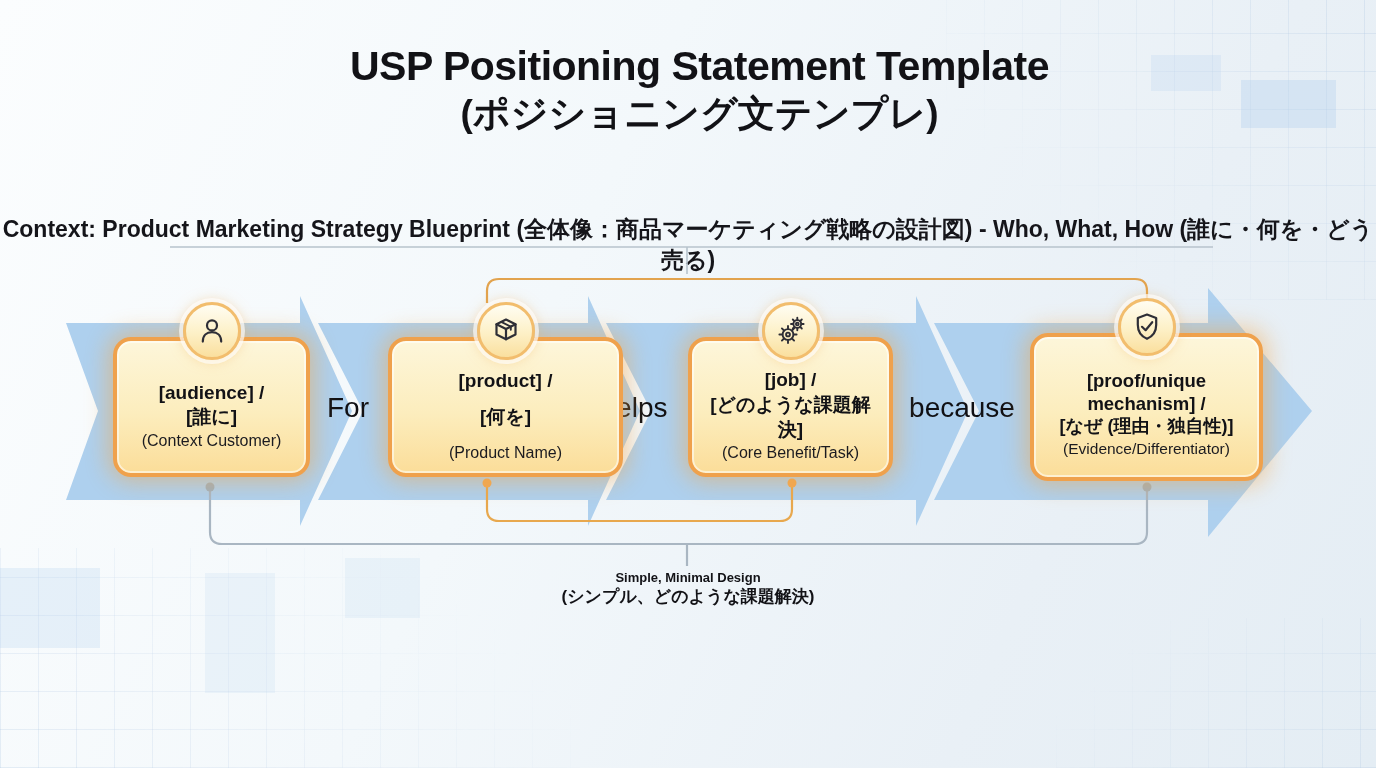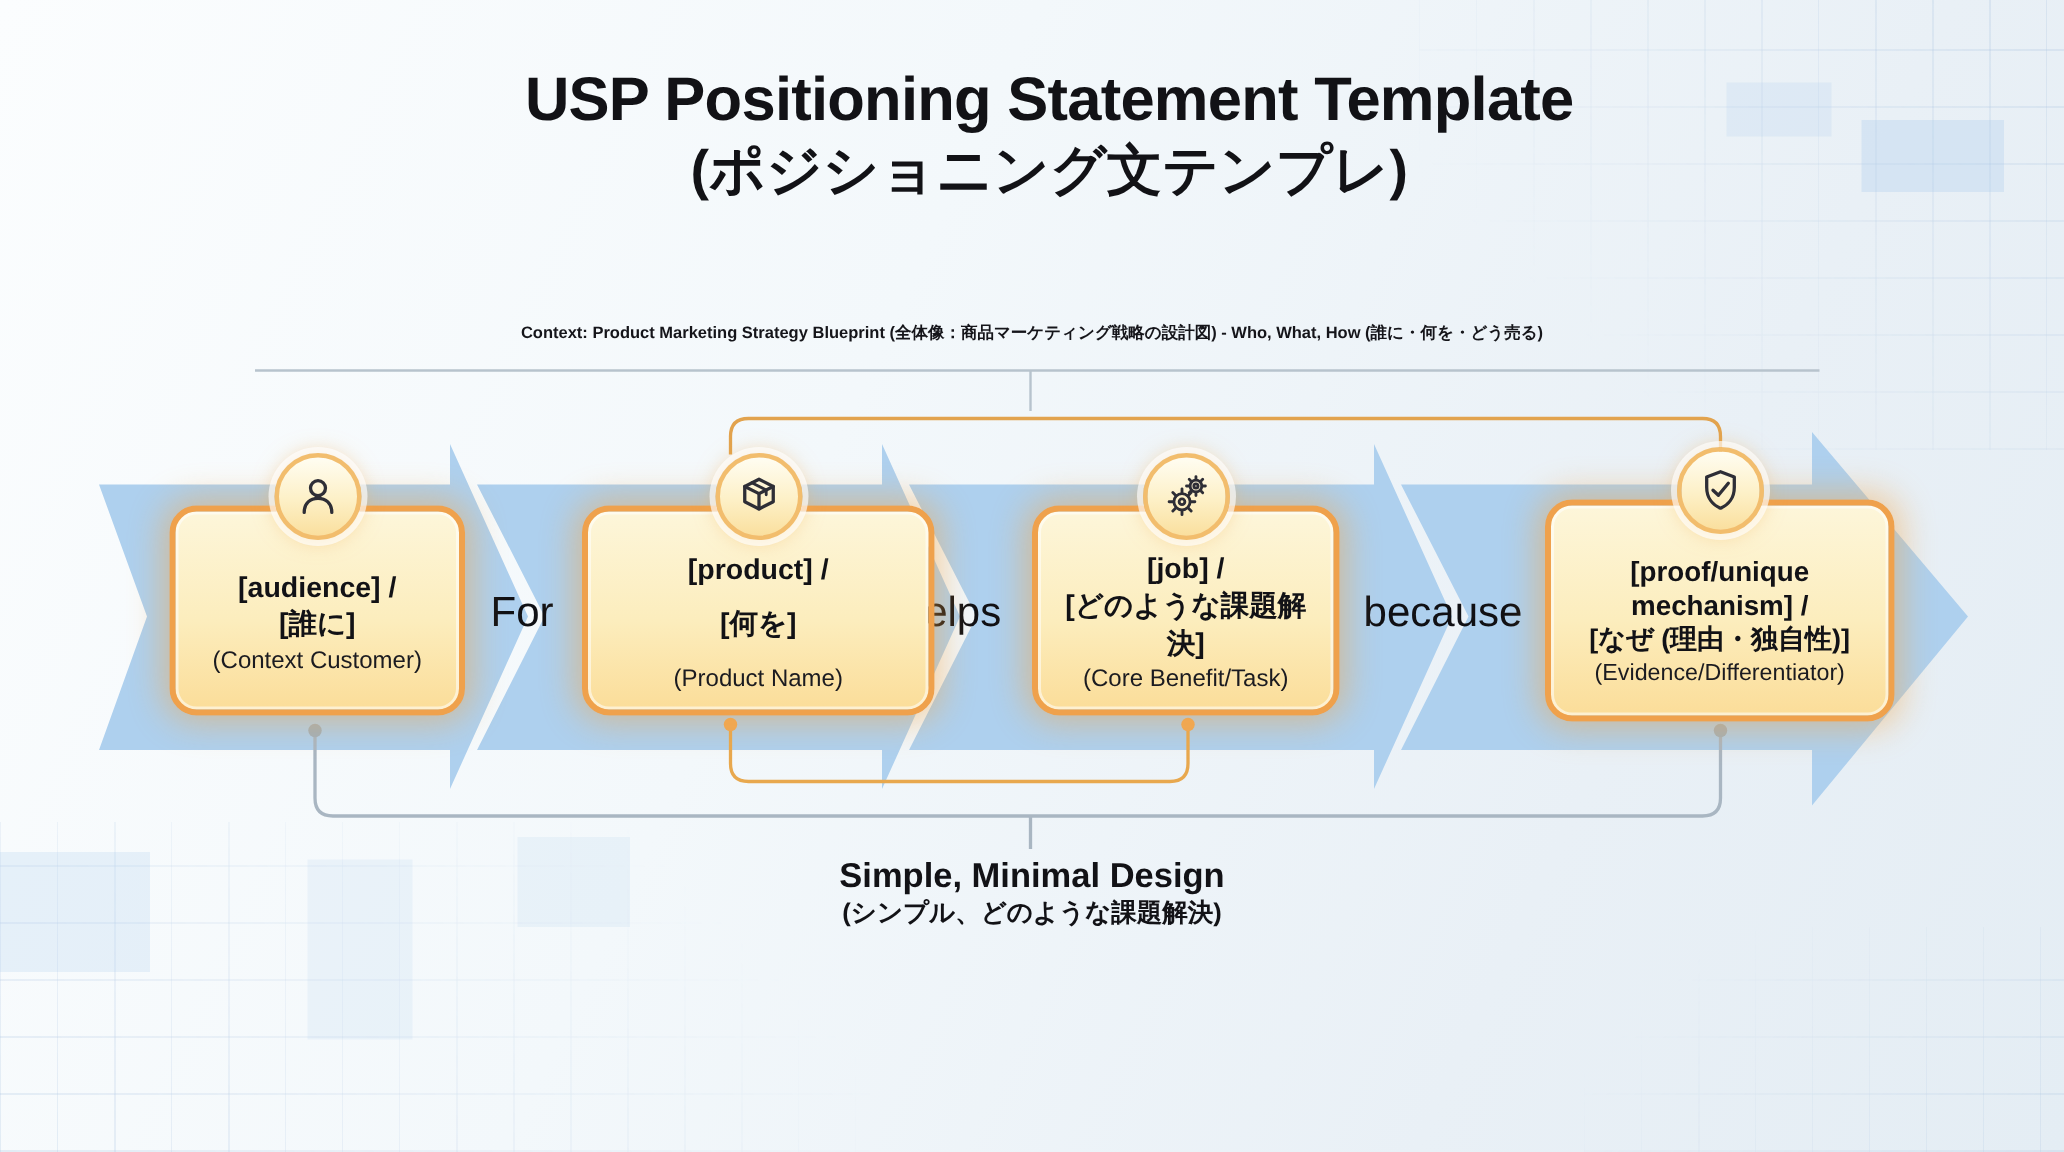--- a/index.html
+++ b/index.html
@@ -28,21 +28,21 @@
     -webkit-mask-image:linear-gradient(315deg,rgba(0,0,0,.8),rgba(0,0,0,0) 80%);
             mask-image:linear-gradient(315deg,rgba(0,0,0,.8),rgba(0,0,0,0) 80%);}
   .decor-square{position:absolute;pointer-events:none;background:rgba(168,202,236,.30);}
 
   
   .title-block{position:absolute;left:0;top:42px;width:100%;text-align:center;padding-left:23px;}
   .title-line1{font-size:41px;font-weight:700;letter-spacing:-.5px;line-height:1.2;}
   .title-line2{font-size:37px;font-weight:700;line-height:1.25;}
   .context-note{
     position:absolute;left:0;top:214px;width:100%;text-align:center;
-    font-size:11px;font-weight:700;color:#15151a;
+    font-size:23px;font-weight:700;color:#15151a;
   }
   
   #diagram-svg{position:absolute;left:0;top:0;}
 
   
   .connector-word{
     position:absolute;transform:translate(-50%,-50%);
     font-size:28px;font-weight:400;color:#101014;white-space:nowrap;
   }
   
@@ -66,21 +66,21 @@
     border:3px solid #f2bd6d;
     box-shadow:0 0 0 4px rgba(255,255,255,.65), 0 0 14px rgba(243,172,74,.55);
     display:flex;align-items:center;justify-content:center;
   }
   .icon-circle svg{display:block;}
   .istroke{stroke:#2e2e36;stroke-width:2.2;fill:none;stroke-linecap:round;stroke-linejoin:round;}
   .istroke-thin{stroke:#2e2e36;stroke-width:1.9;fill:none;stroke-linecap:round;stroke-linejoin:round;}
 
   
   .footer-note{position:absolute;left:0;top:570px;width:1376px;text-align:center;}
-  .footer-line1{font-size:23px;font-weight:700;}
+  .footer-line1{font-size:13px;font-weight:700;}
   .footer-line2{font-size:17px;font-weight:700;}
 </style>
 </head>
 <body>
 
 <div id="canvas">
 
   <div class="grid-decor grid-tr"></div>
   <div class="grid-decor grid-bl"></div>
   <div class="grid-decor grid-br"></div>

